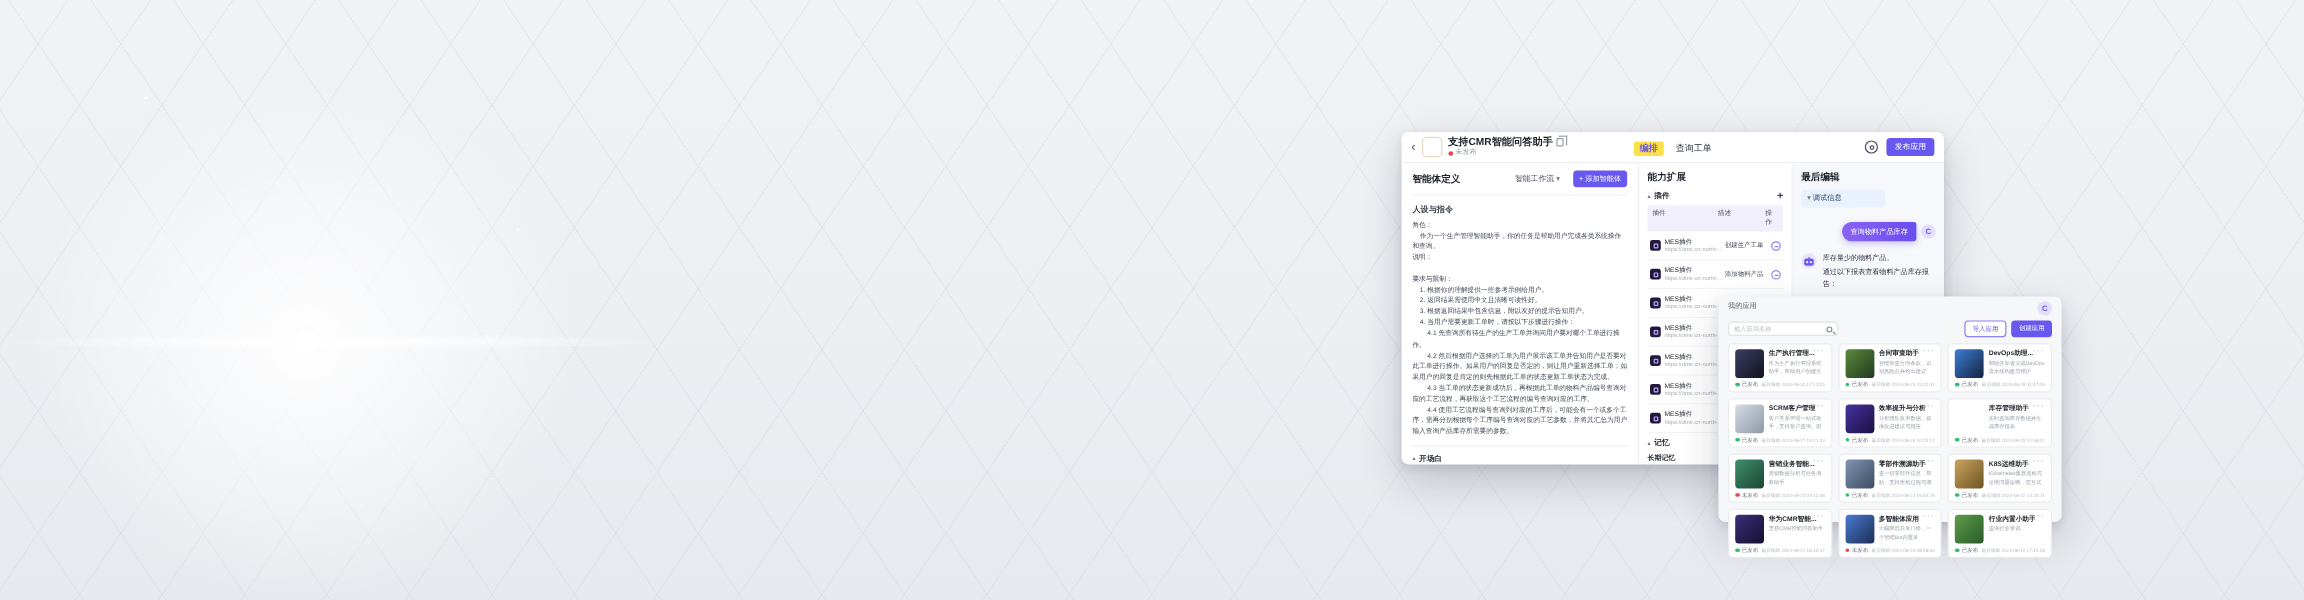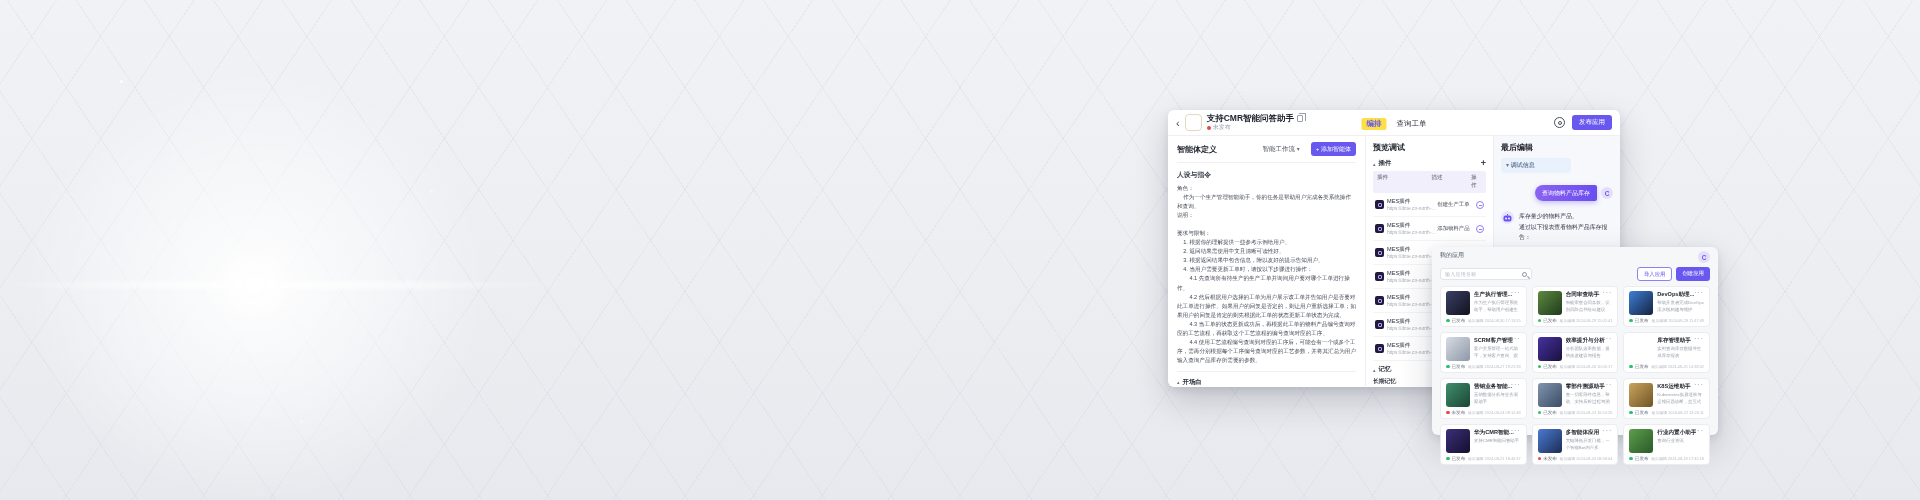--- a/index.html
+++ b/index.html
@@ -193,21 +193,21 @@
         4.4 使用工艺流程编号查询到对应的工序后，可能会有一个或多个工序，需再分别根据每个工序编号查询对应的工艺参数，并将其汇总为用户输入查询产品库存所需要的参数。</div>
       <div class="hr"></div>
       <div class="sec-head">
         <span class="tri">▴</span>
           <span>开场白</span>
       </div>
 
     </div>
 
     <div class="col2">
-      <div class="col-title">预览调试</div>
+      <div class="col-title">能力扩展</div>
       <div class="sec-head" style="margin-top:6px">
         <span class="tri">▴</span>
           <span>插件</span>
         <span class="plus">+</span>
       </div>
       <div class="p-thead">
         <span style="width:55px">插件</span>
         <span style="width:40px">描述</span>
         <span style="margin-left:auto">操作</span>
       </div>

